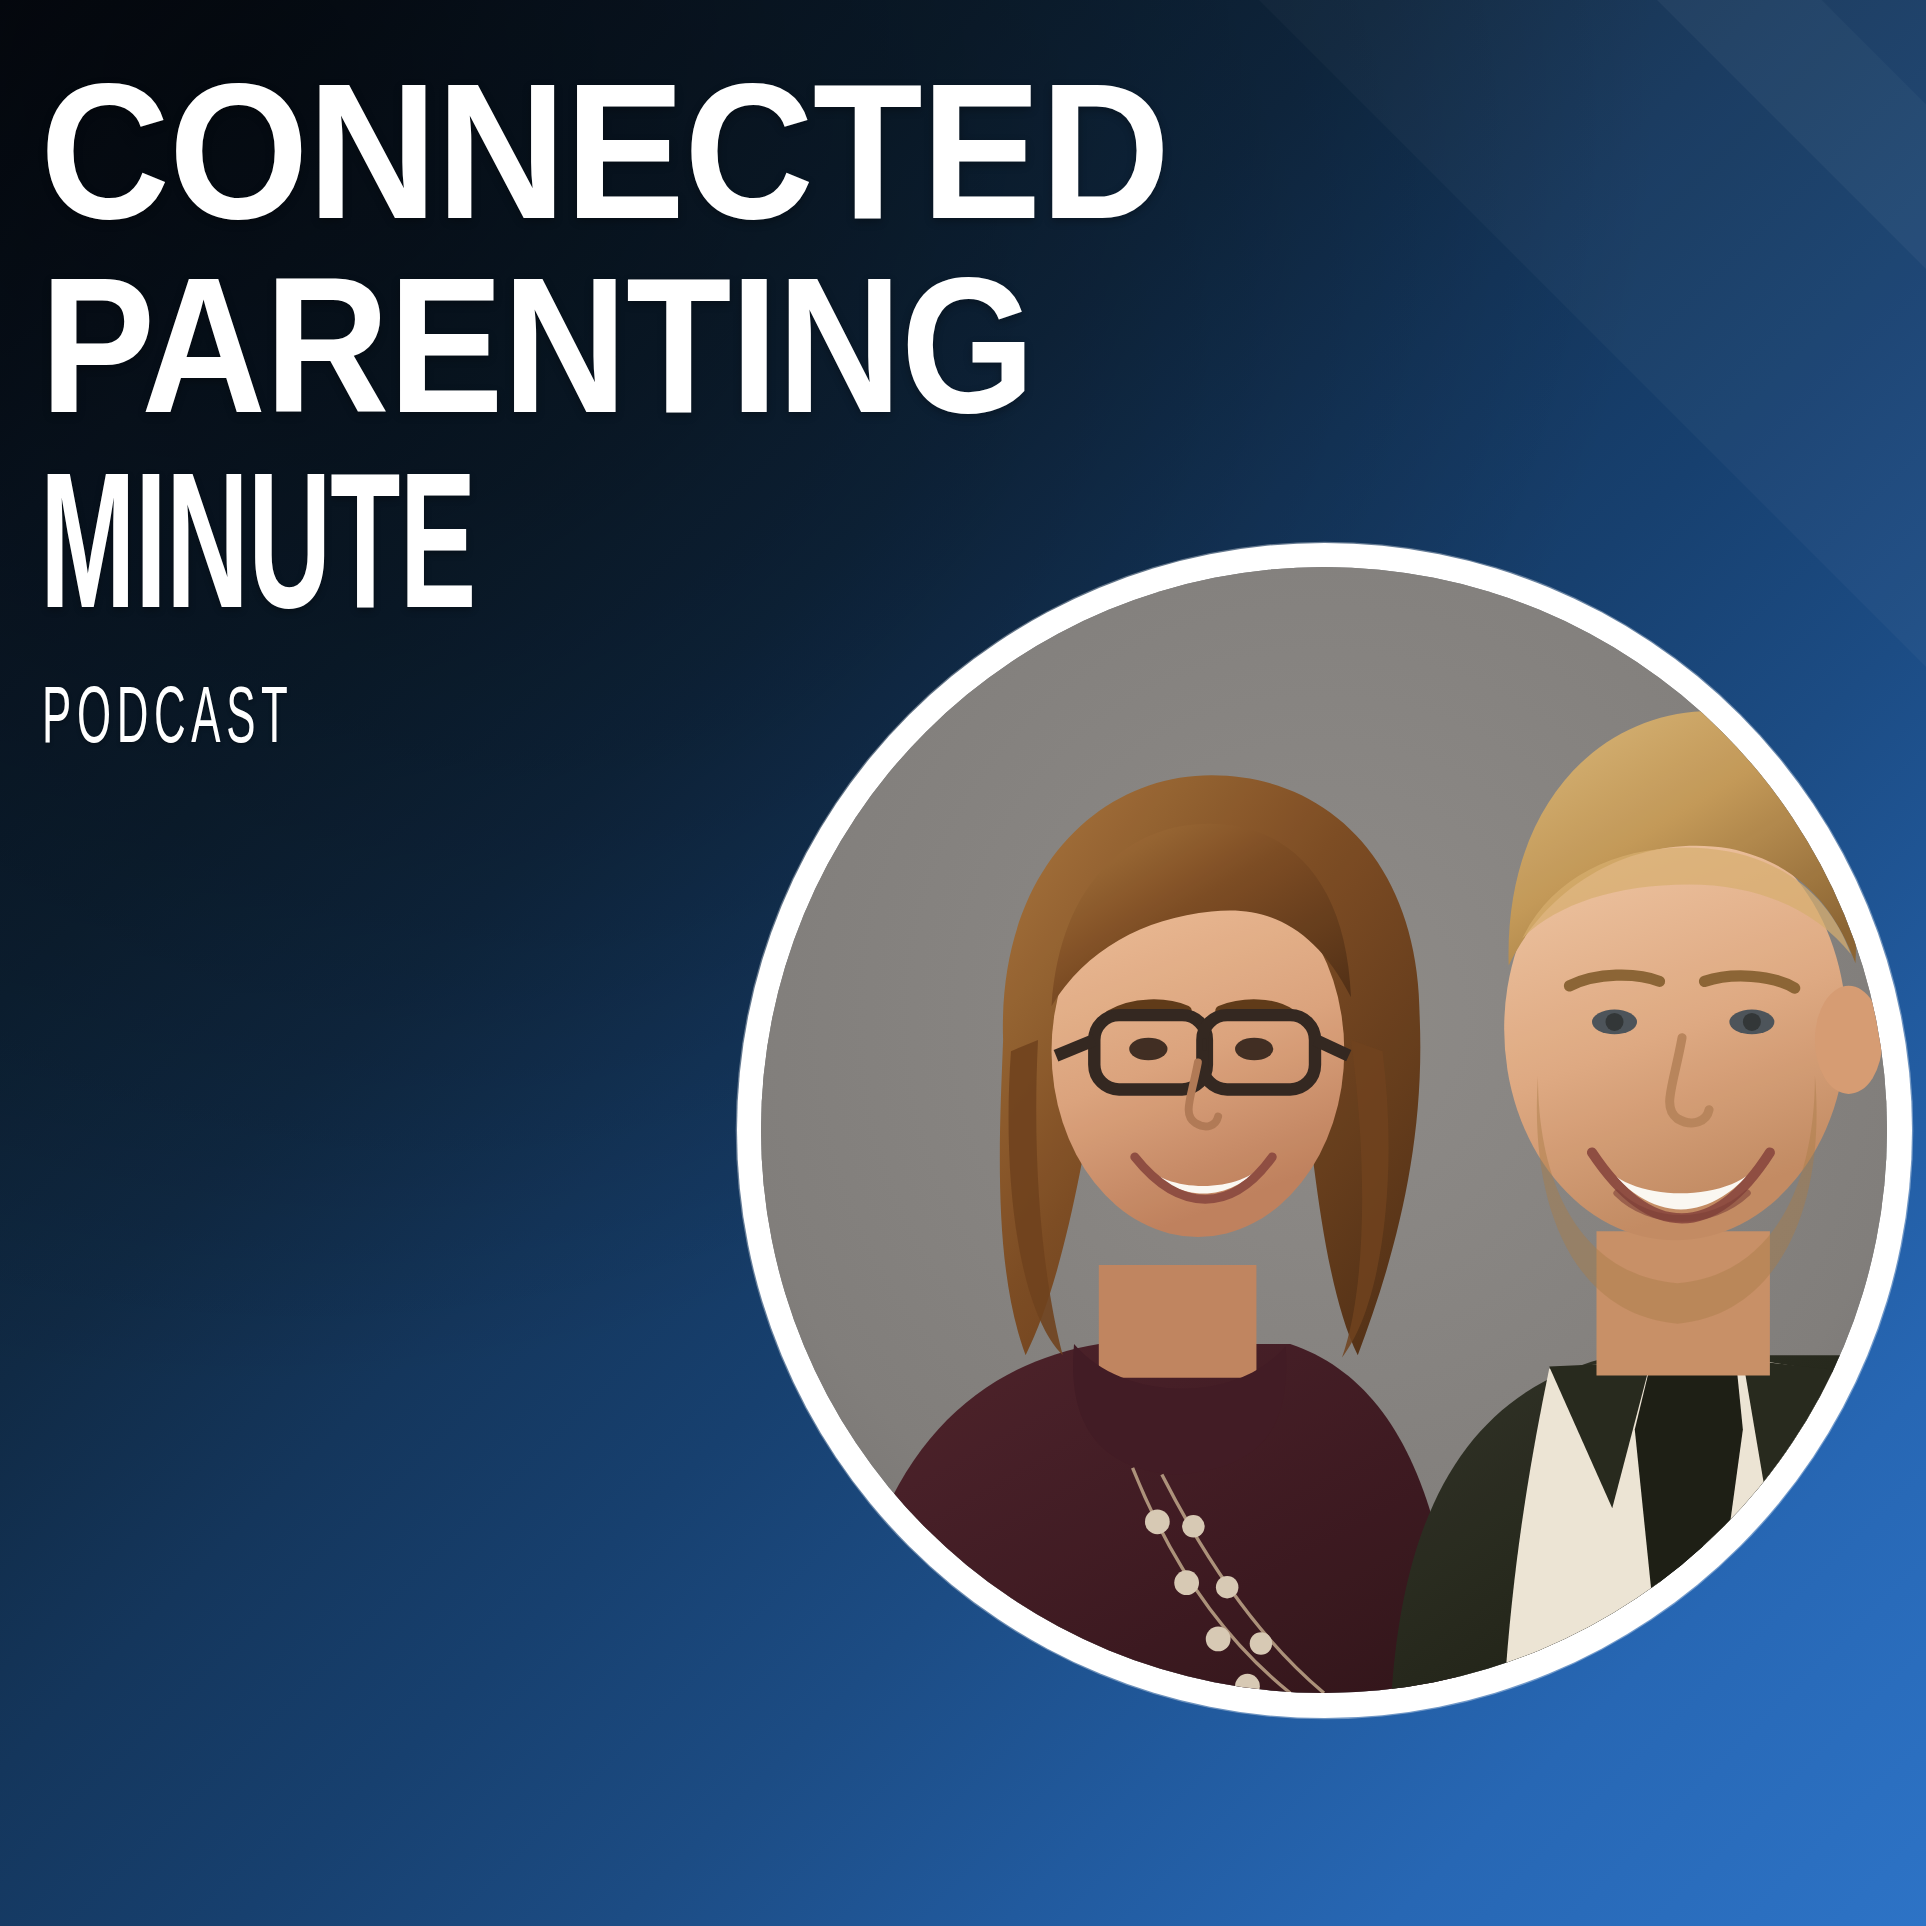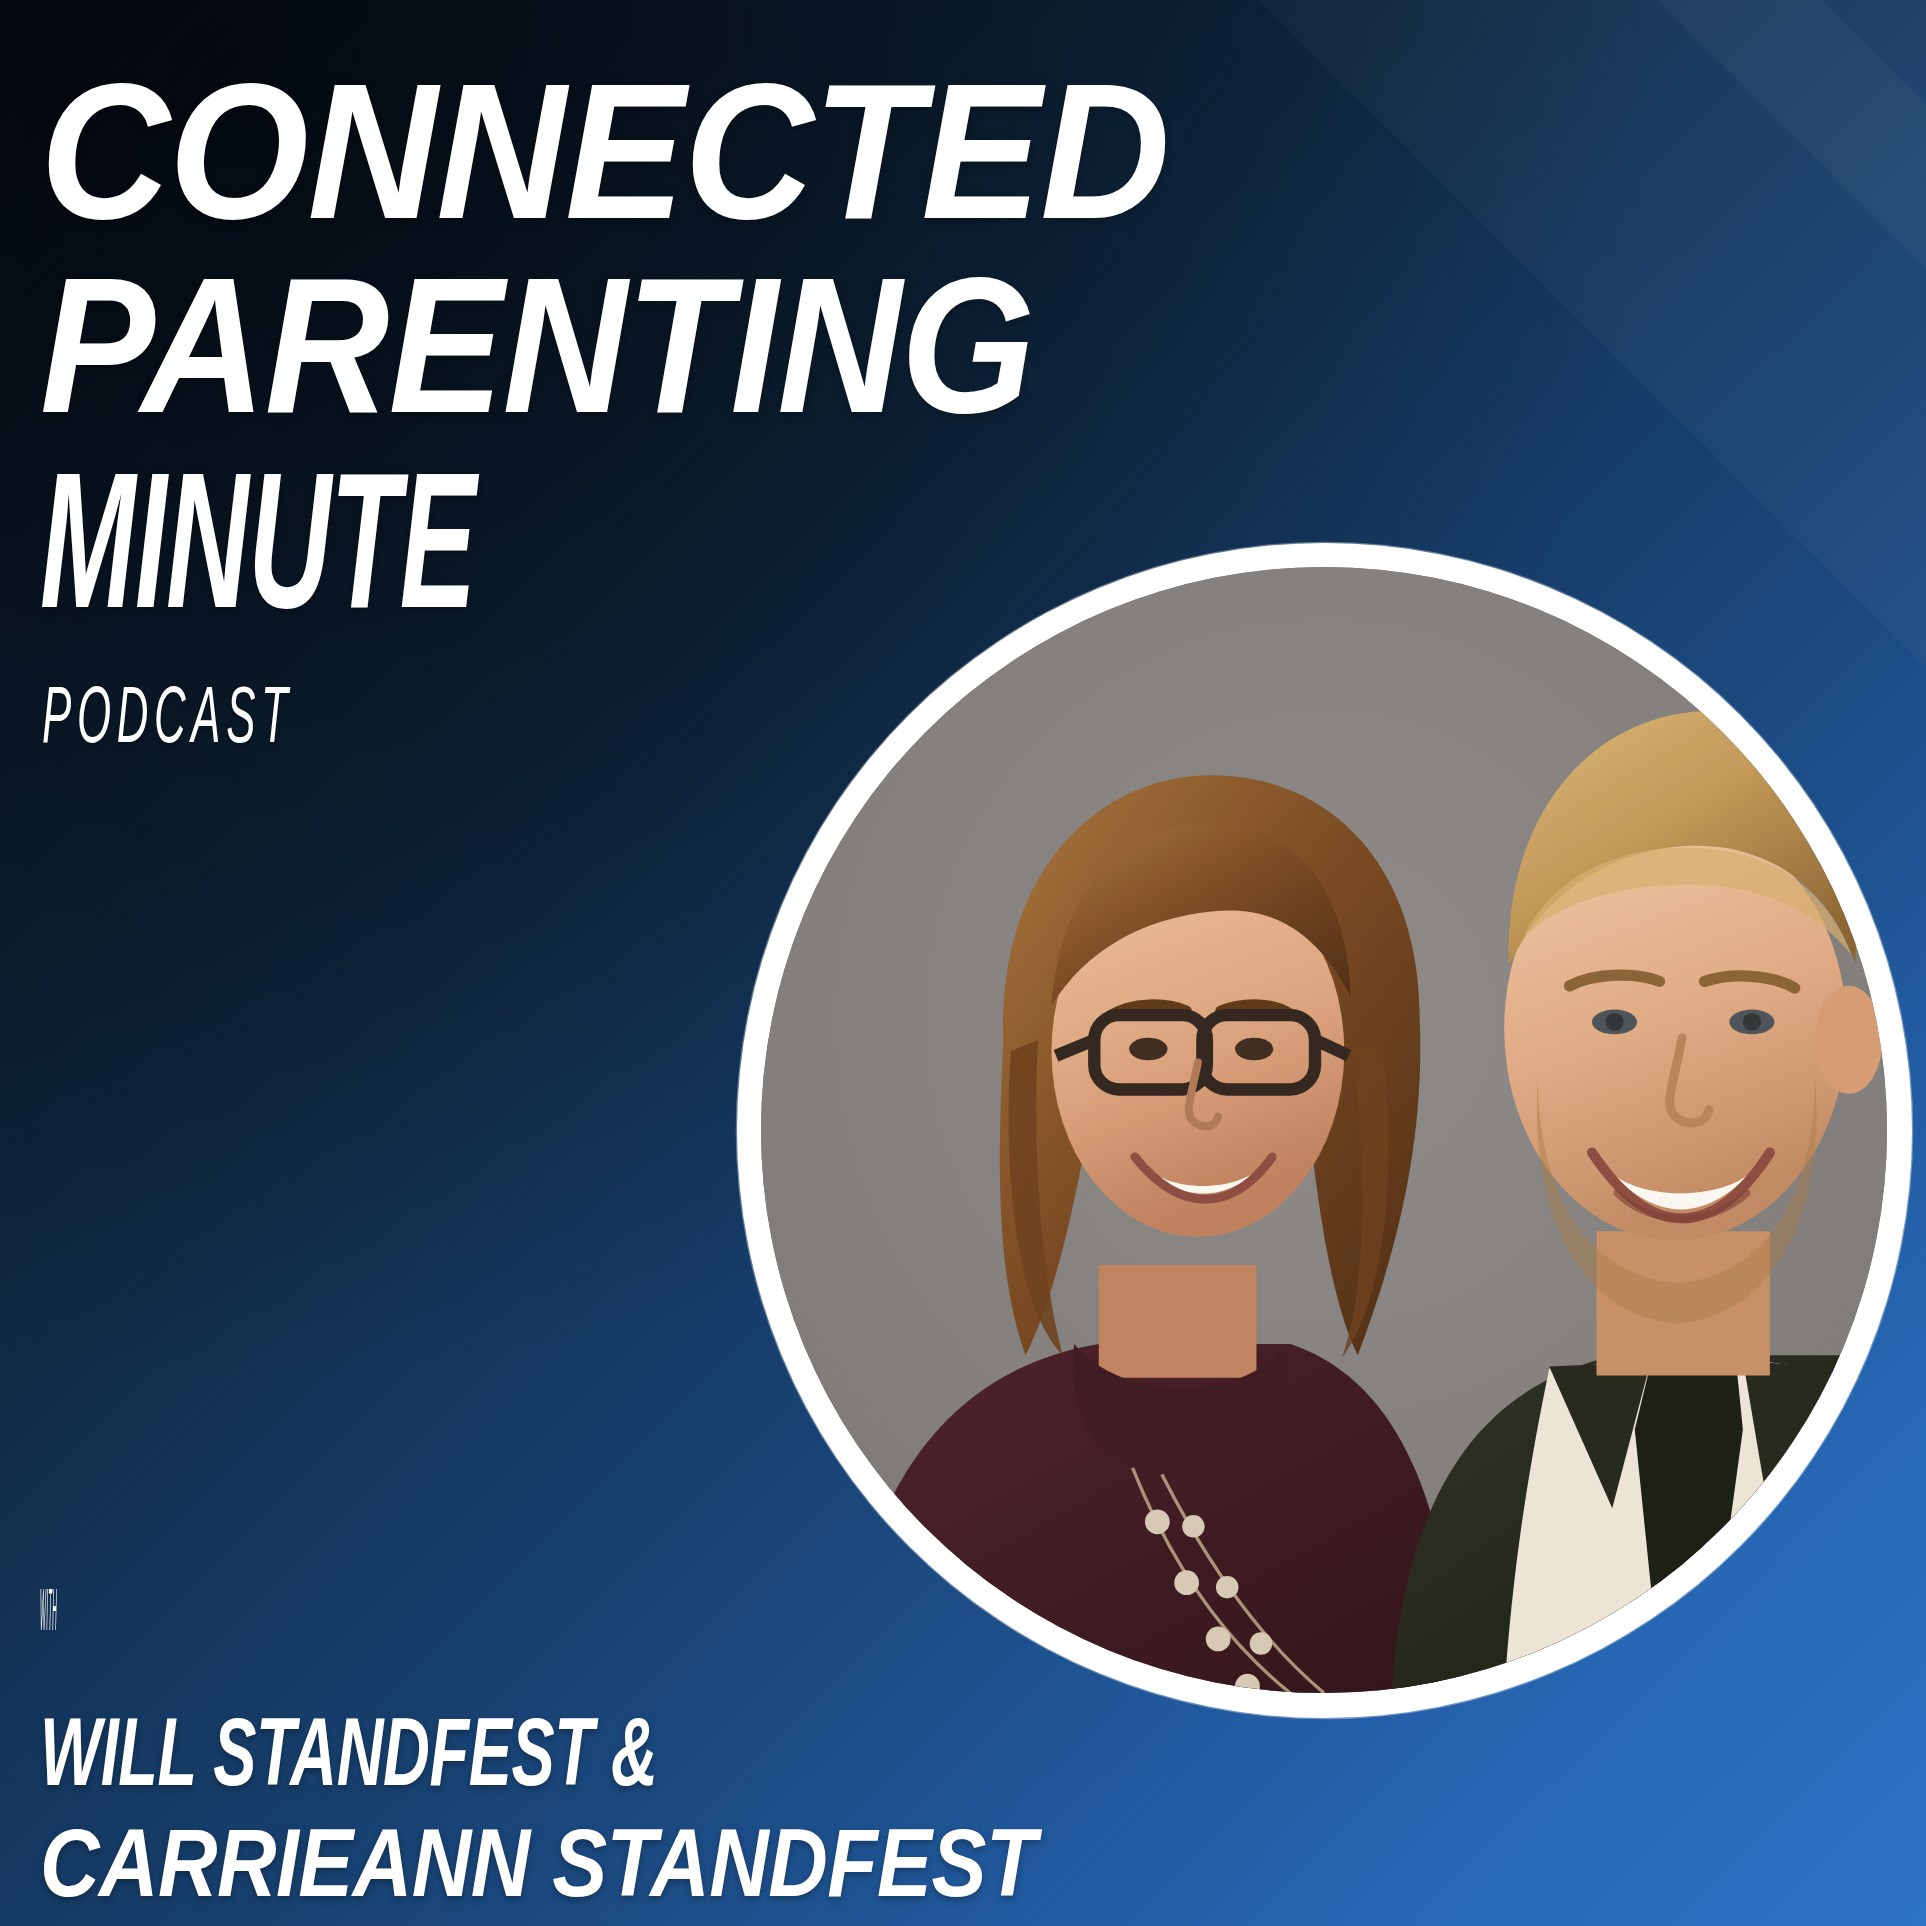--- a/index.html
+++ b/index.html
@@ -7,21 +7,20 @@
     padding: 0;
     background: #000;
   }
   #cover {
     position: relative;
     width: 1926px;
     height: 1926px;
     overflow: hidden;
     font-family: "Liberation Sans", sans-serif;
     background: #4c1d95;
-    font-style: italic;
   }
 
   
   .bg-base {
     position: absolute;
     inset: 0;
     background:
       linear-gradient(135deg,
         #070d18 0%,
         #0b1a2b 14%,
@@ -293,20 +292,15 @@
           <path d="M744 524 C 790 586, 844 586, 890 524 C 872 566, 764 568, 744 524 Z" fill="#fdfdfb"></path>
           <path d="M738 520 C 790 598, 846 598, 896 520" stroke="#8d4b43" stroke-width="9" fill="none" stroke-linecap="round"></path>
           <path d="M760 556 C 790 586, 844 586, 876 556" stroke="#7a3c38" stroke-width="6" fill="none" stroke-linecap="round" opacity="0.6"></path>
         </g>
 
         <rect x="0" y="0" width="1000" height="1000" fill="#c98a3a" opacity="0.05"></rect>
       </svg>
     </div>
   </div>
 
-  <div class="credit-block">
-    <span class="credit-with" style="transform: scaleX(0.106667);">WITH</span>
-    <span class="credit-name first" style="transform: scaleX(0.675);">WILL STANDFEST &amp;</span>
-    <span class="credit-name" style="transform: scaleX(0.858333);">CARRIEANN STANDFEST</span>
-  </div>
 
 </div>
 
 
 </body></html>

